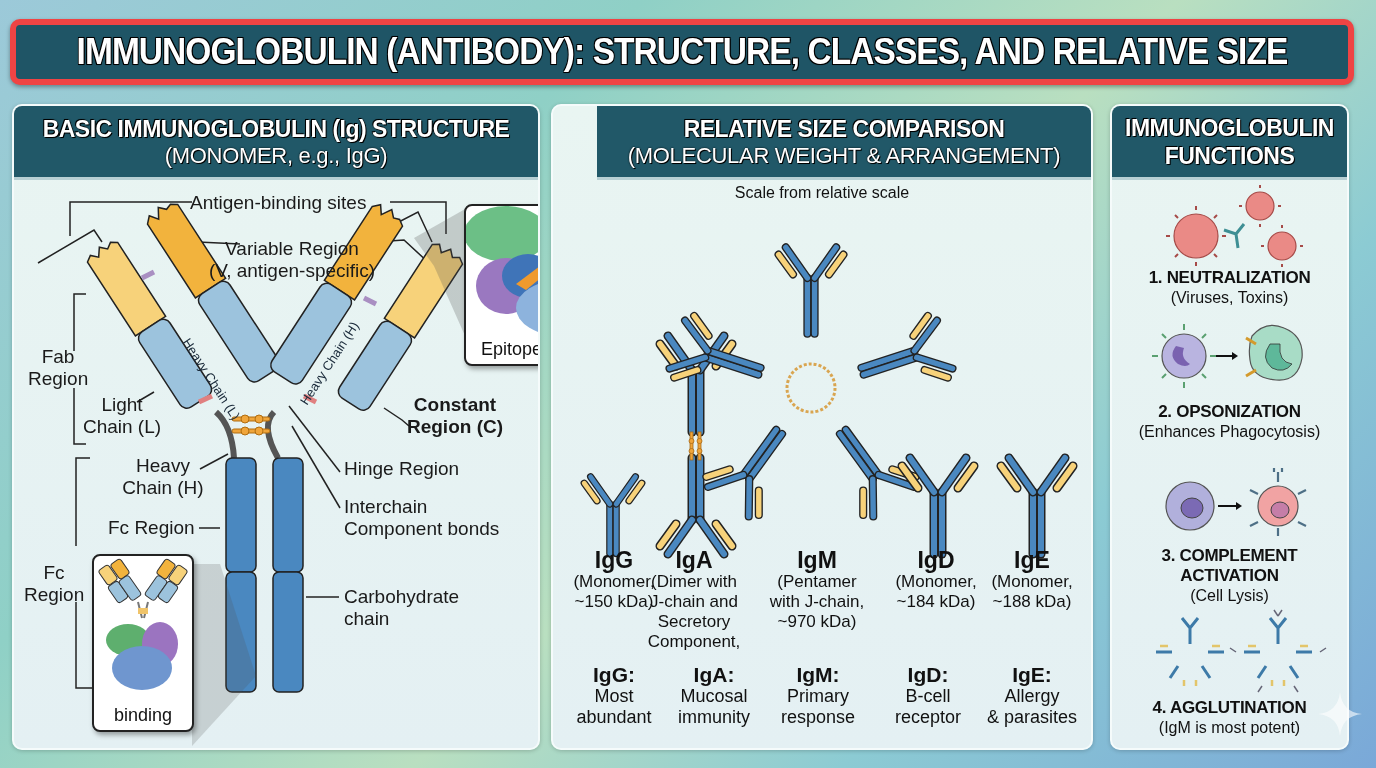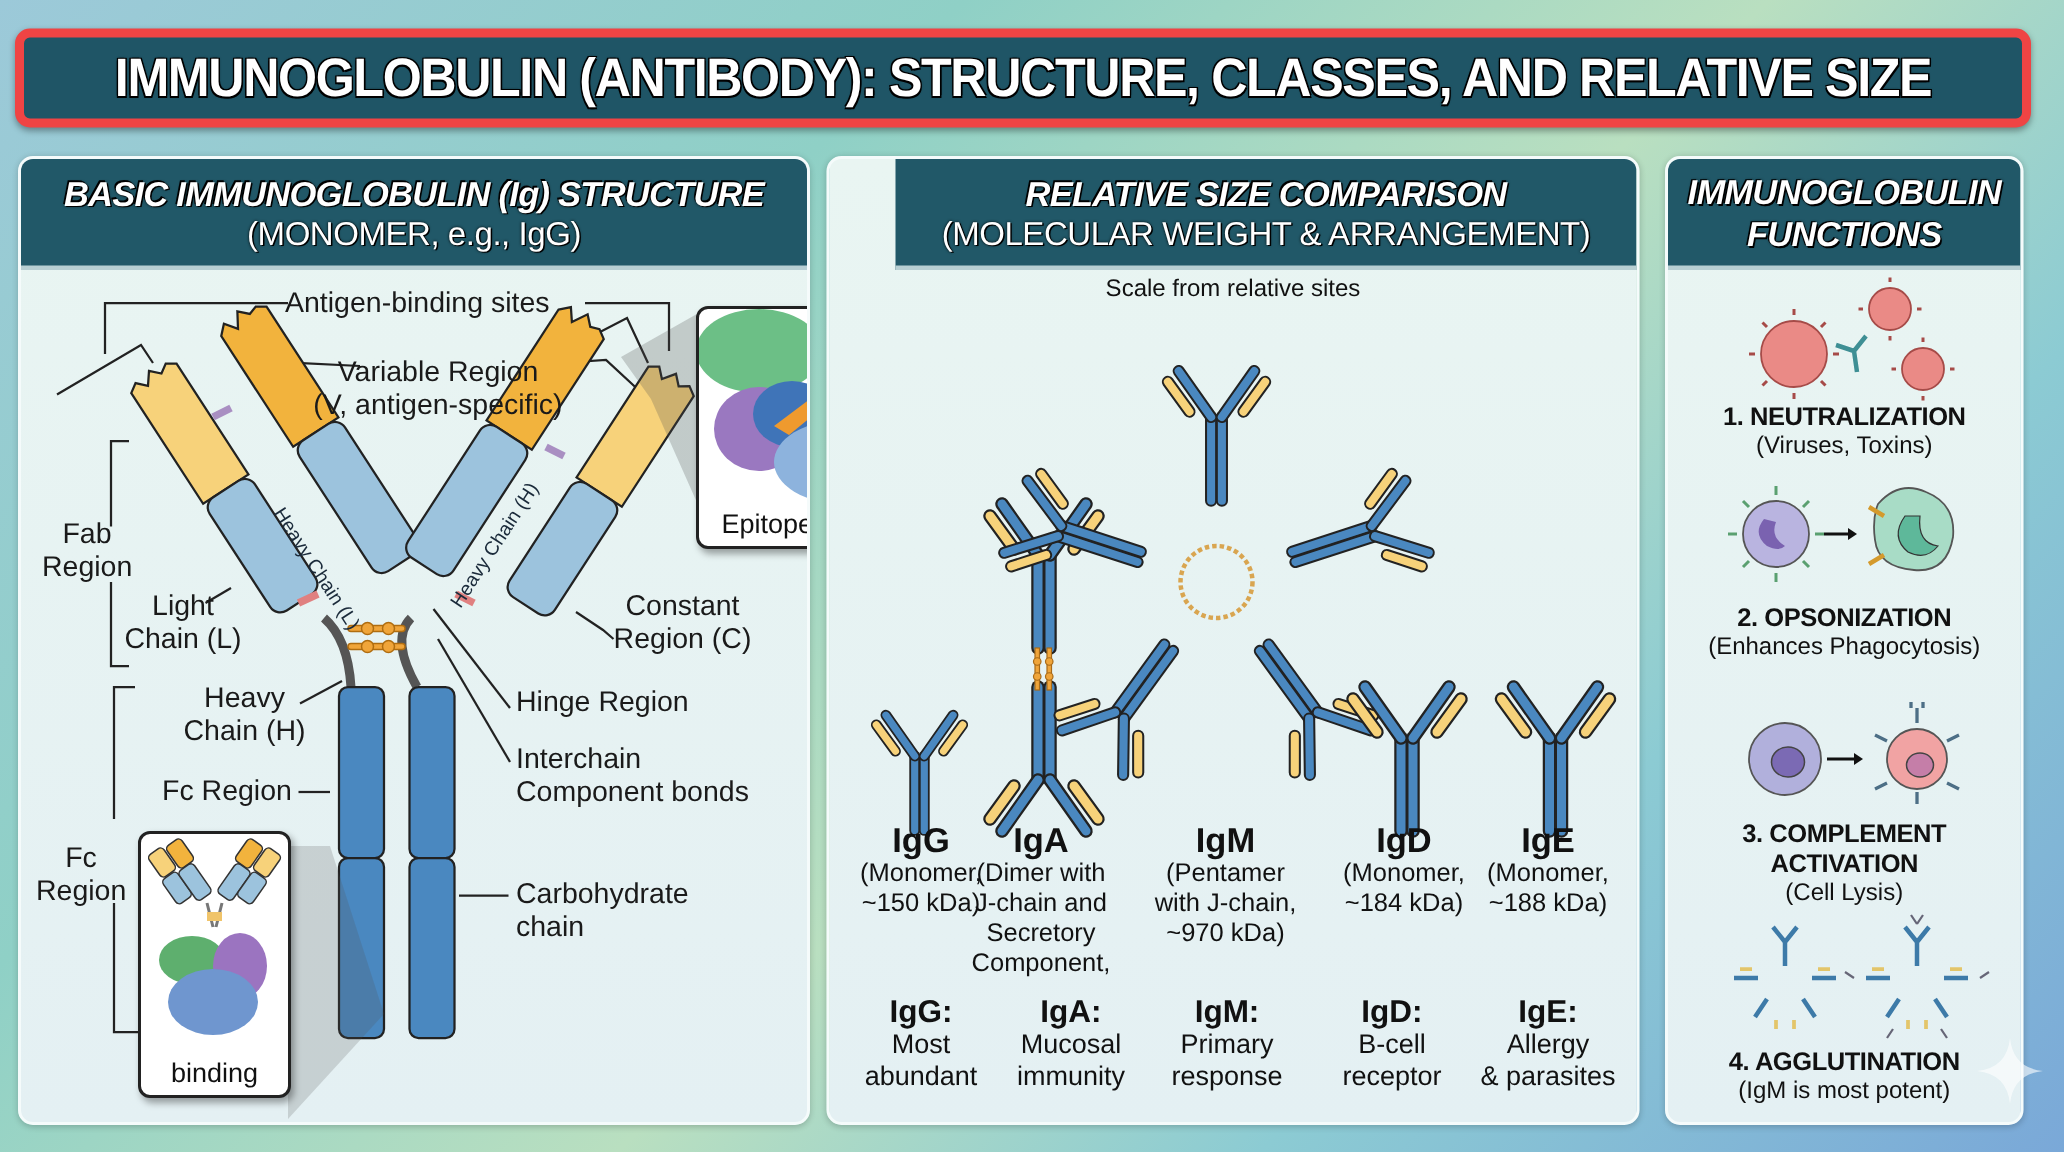--- a/index.html
+++ b/index.html
@@ -26,21 +26,20 @@
     border: 2px solid #f5fbfb; border-radius: 10px; overflow: hidden;
     box-shadow: 0 1px 4px rgba(0,0,0,0.2);
   }
   .panel-head {
     background: #215868; color: #fff; text-align: center;
     border-bottom: 3px solid #b7cfd3;
   }
   .panel-head .h1 {
     font-weight: bold; font-size: 23px; letter-spacing: -0.5px; display: block;
     text-shadow: 0 0 2px #000, 1px 1px 0 #000, -1px -1px 0 #000;
-    font-style: italic;
   }
   .panel-head .h2 {
     font-size: 22px; display: block; letter-spacing: -0.3px;
     text-shadow: 0 0 2px #000, 1px 1px 0 #000;
   }
   #p1 { left: 12px; top: 104px; width: 528px; height: 646px; }
   #p1 .panel-head { height: 74px; padding-top: 10px; }
   #p2 { left: 551px; top: 104px; width: 542px; height: 646px; padding-left: 44px; }
   #p2 .panel-head { height: 74px; padding-top: 10px; }
   #p3 { left: 1110px; top: 104px; width: 239px; height: 646px; }
@@ -172,21 +171,21 @@
   </div>
   <div class="lbl center" style="left:104px;top:349px;width:90px;">
     <span>Heavy</span><br>
     <span>Chain (H)</span>
   </div>
   <div class="lbl" style="left:94px;top:411px;">Fc Region</div>
   <div class="lbl center" style="left:10px;top:456px;width:60px;">
     <span>Fc</span><br>
     <span>Region</span>
   </div>
-  <div class="lbl center" style="left:384px;top:288px;width:114px;">
+  <div class="lbl center" style="left:384px;top:288px;width:114px;font-weight:bold;">
     <span>Constant</span><br>
     <span>Region (C)</span>
   </div>
   <div class="lbl" style="left:330px;top:352px;">Hinge Region</div>
   <div class="lbl" style="left:330px;top:390px;">
     <span>Interchain</span><br>
     <span>Component bonds</span>
   </div>
   <div class="lbl" style="left:330px;top:480px;">
     <span>Carbohydrate</span><br>
@@ -225,21 +224,21 @@
     </svg>
     <div class="cap">binding</div>
   </div>
 </div>
 
 <div class="panel" id="p2">
   <div class="panel-head">
     <span class="h1">RELATIVE SIZE COMPARISON</span>
     <span class="h2">(MOLECULAR WEIGHT &amp; ARRANGEMENT)</span>
   </div>
-  <div class="scale-note">Scale from relative sites</div>
+  <div class="scale-note">Scale from relative scale</div>
 
   <svg width="542" height="646" viewBox="0 0 542 646">
     <defs>
       <g id="mono">
 
         <path d="M-4 0 L-4 62" stroke="#222" stroke-width="9" stroke-linecap="round"></path>
         <path d="M-4 0 L-4 62" stroke="#4a88c0" stroke-width="6" stroke-linecap="round"></path>
         <path d="M4 0 L4 62" stroke="#222" stroke-width="9" stroke-linecap="round"></path>
         <path d="M4 0 L4 62" stroke="#4a88c0" stroke-width="6" stroke-linecap="round"></path>
         <path d="M-4 0 L-28 -34" stroke="#222" stroke-width="9" stroke-linecap="round"></path>

